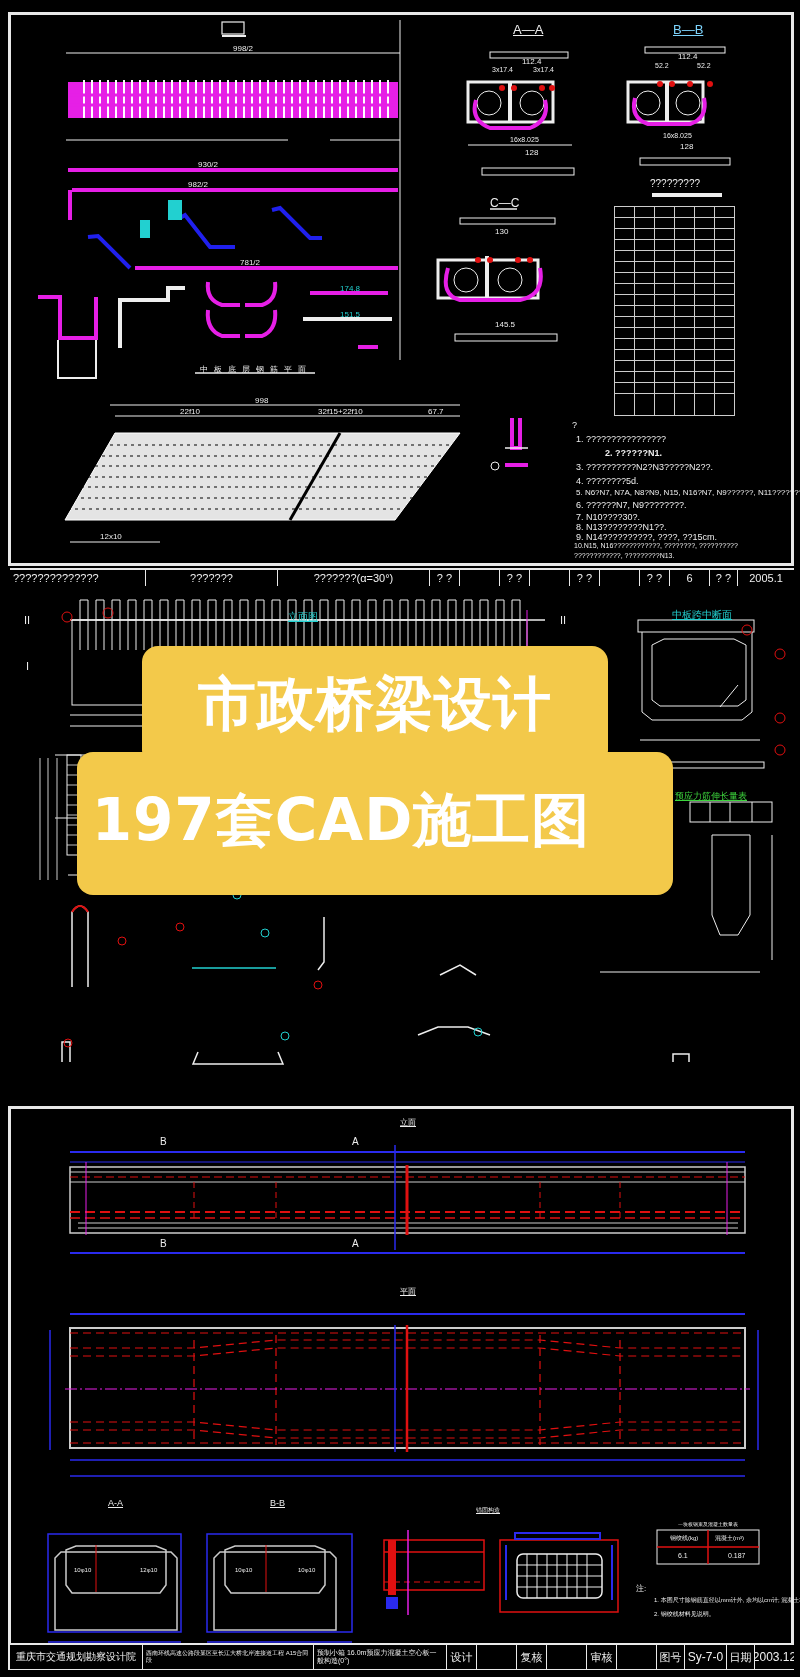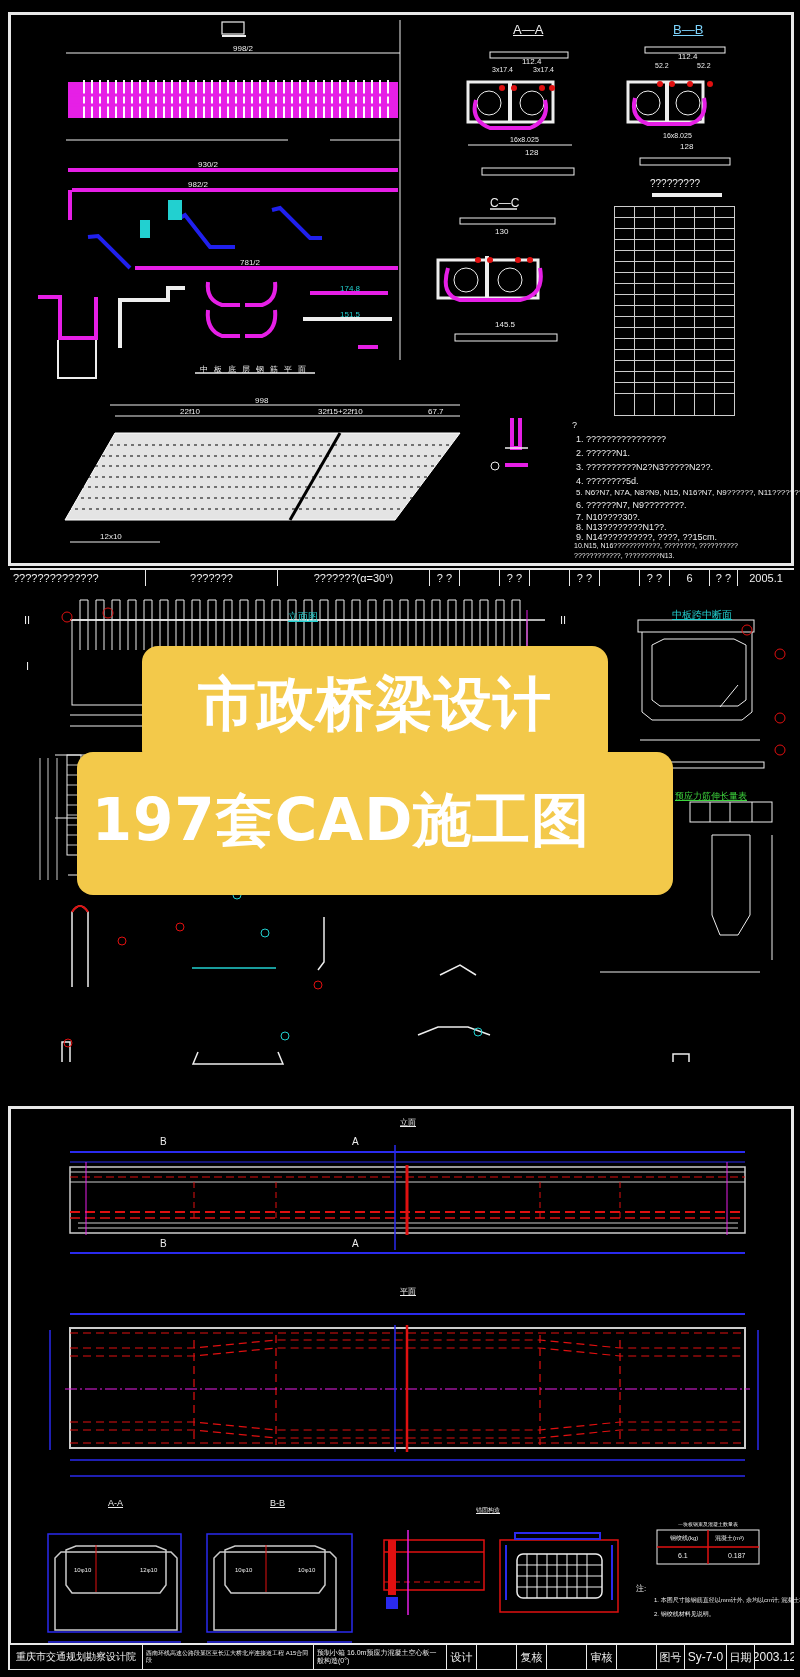--- a/index.html
+++ b/index.html
@@ -335,21 +335,21 @@
         <td></td>
         <td></td>
         <td></td>
         <td></td>
       </tr>
   </tbody>
 </table>
 
 <div class="note" style="left:572px; top:420px;">?</div>
 <div class="note" style="left:576px; top:434px;">1. ????????????????</div>
-<div class="note" style="left:576px; top:448px;">2. ??????N1.</div>
+<div class="note" style="left:605px; top:448px;font-weight:bold;">2. ??????N1.</div>
 <div class="note" style="left:576px; top:462px;">3. ??????????N2?N3?????N2??.</div>
 <div class="note" style="left:576px; top:476px;">4. ????????5d.</div>
 <div class="note" style="left:576px; top:488px; font-size:8px;">5. N6?N7, N7A, N8?N9, N15, N16?N7, N9??????, N11????????.</div>
 <div class="note" style="left:576px; top:500px;">6. ??????N7, N9????????.</div>
 <div class="note" style="left:576px; top:512px;">7. N10????30?.</div>
 <div class="note" style="left:576px; top:522px;">8. N13????????N1??.</div>
 <div class="note" style="left:576px; top:532px;">9. N14??????????, ????, ??15cm.</div>
 <div class="note" style="left:574px; top:542px; font-size:7px;">10.N15, N16????????????, ????????, ??????????</div>
 <div class="note" style="left:574px; top:552px; font-size:7px;">????????????, ?????????N13.</div>
 

